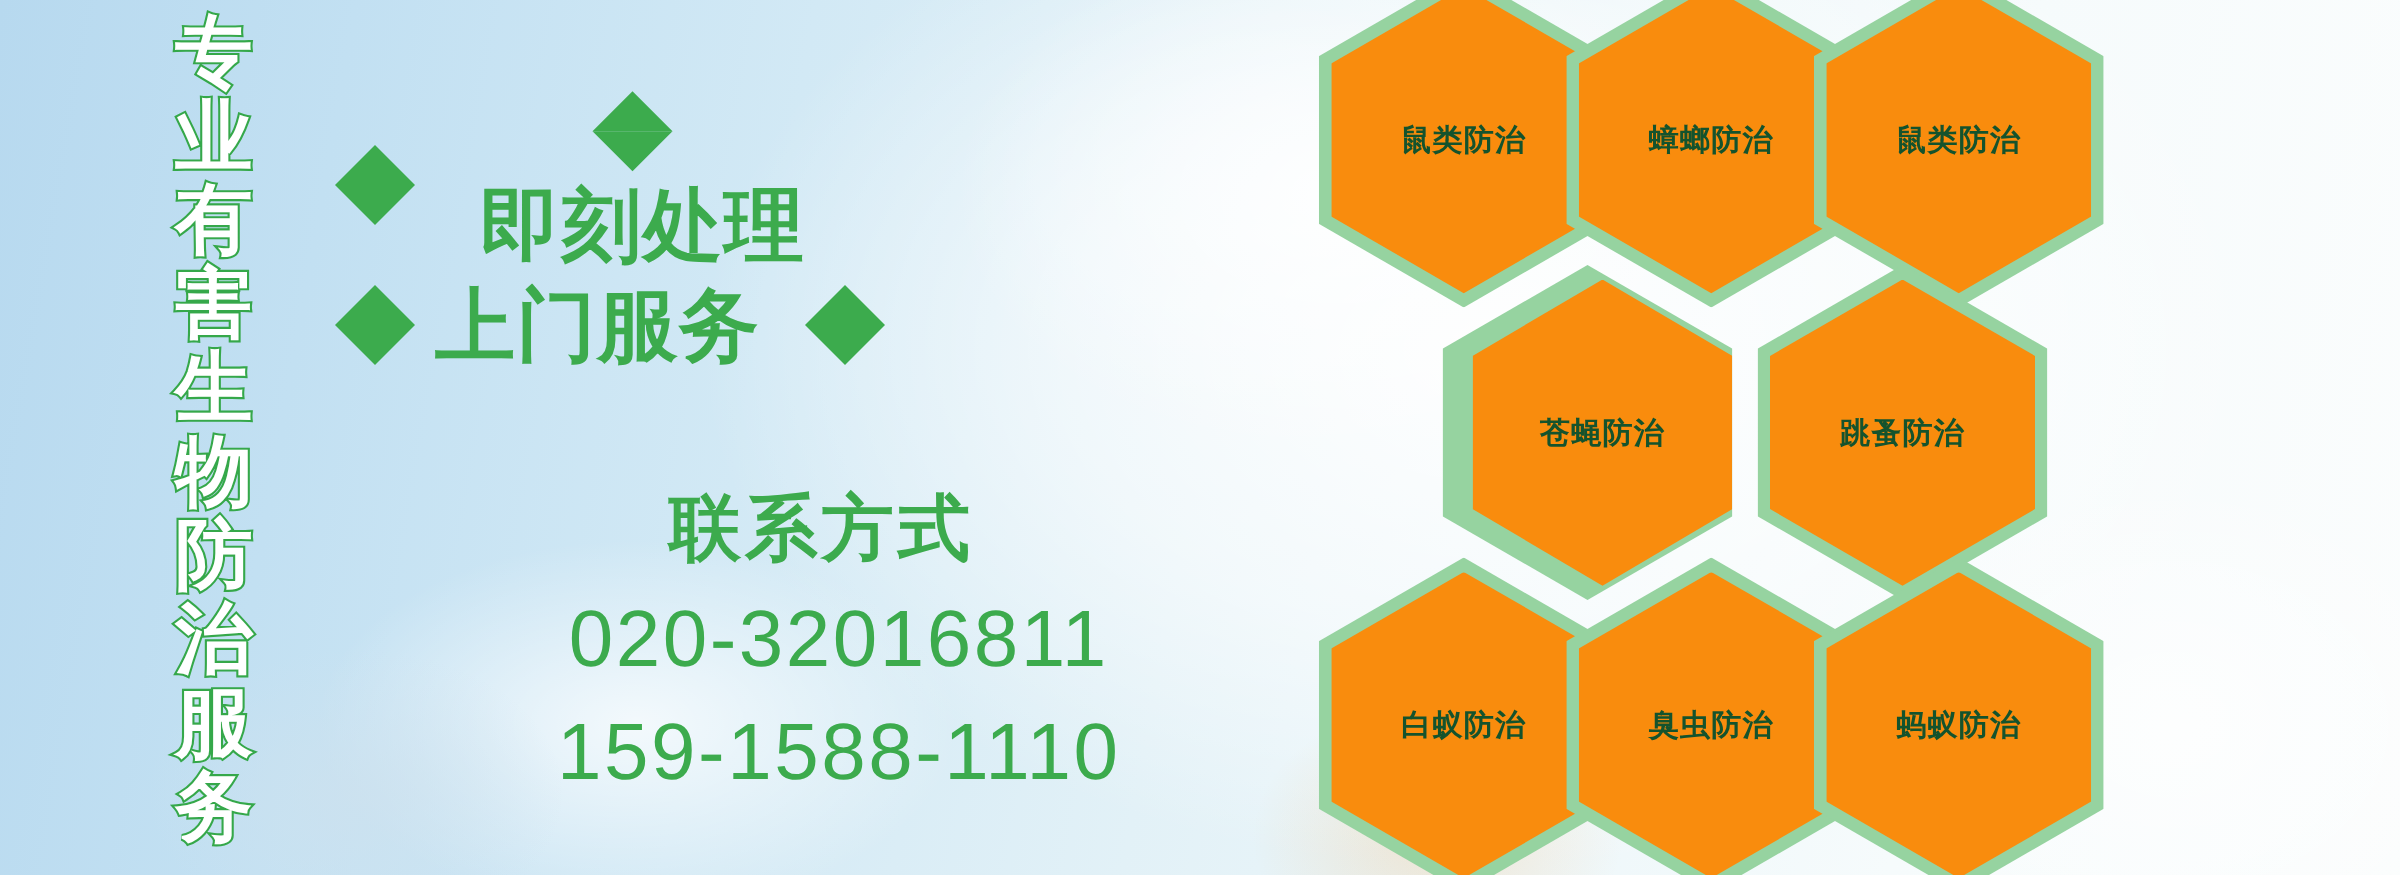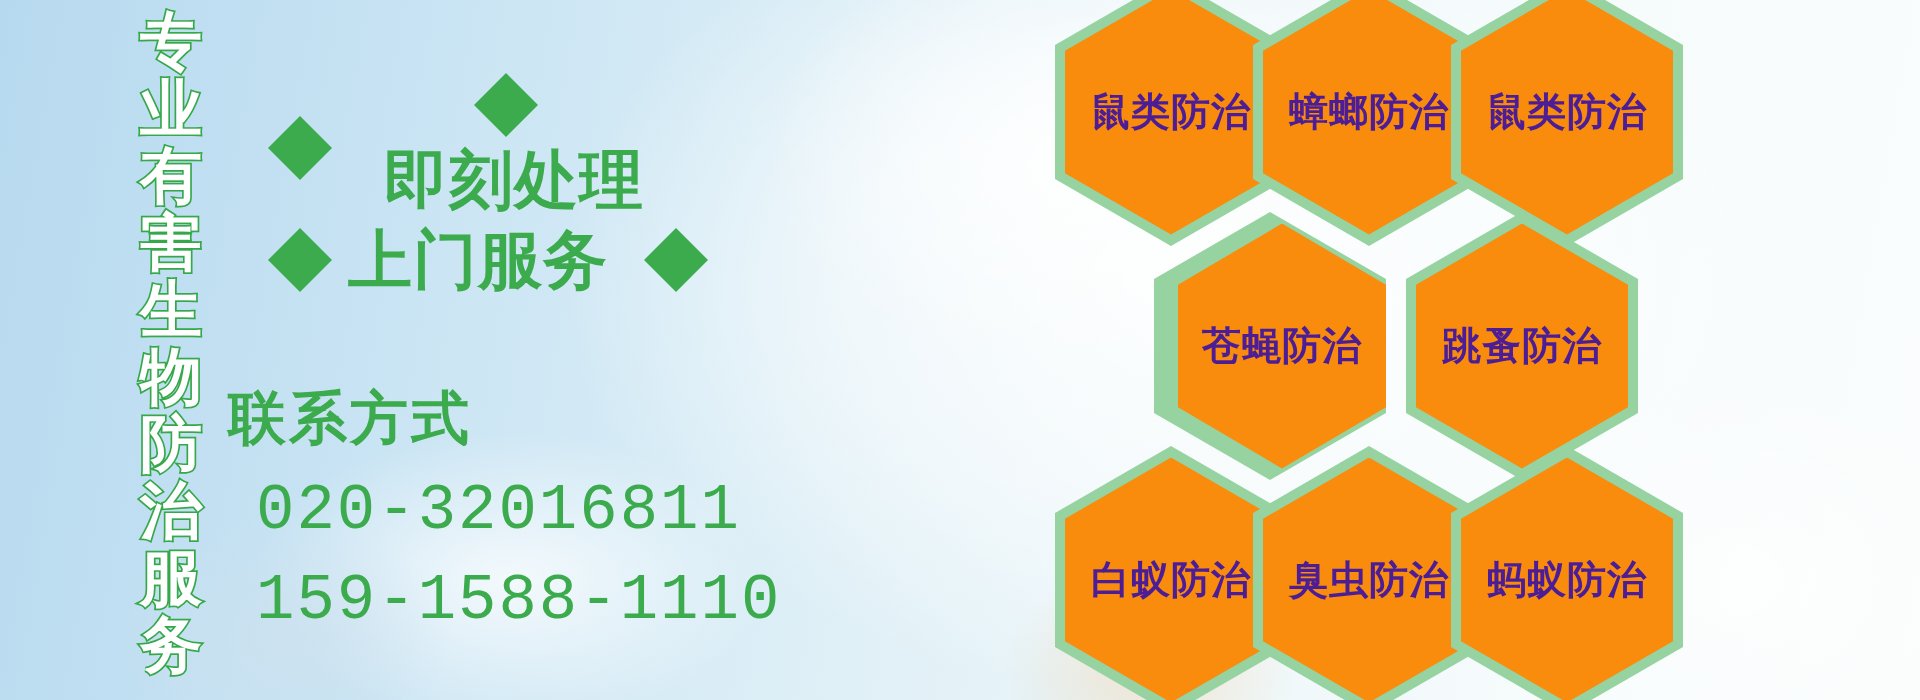--- a/index.html
+++ b/index.html
@@ -104,25 +104,25 @@
     font-size: 64px;
     font-weight: 700;
     color: #3cab4d;
     letter-spacing: 1px;
     white-space: nowrap;
   }
 
   
   #contact {
     position: absolute;
-    left: 256px;
+    left: 276px;
     top: 380px;
     width: 790px;
-    text-align: left;
-    font-family: Liberation Mono, monospace;
+    text-align: center;
+    font-family: Liberation Sans, sans-serif;
     color: #3cab4d;
   }
   #contact-heading {
     font-size: 58px;
     font-weight: 700;
     letter-spacing: 3px;
     line-height: 86px;
     margin-left: -28px;
   }
   .contact-phone {
@@ -156,23 +156,23 @@
     height: 245px;
     display: flex;
     align-items: center;
     justify-content: center;
     -webkit-clip-path: polygon(50% 0%, 100% 25%, 100% 75%, 50% 100%, 0% 75%, 0% 25%);
     clip-path: polygon(50% 0%, 100% 25%, 100% 75%, 50% 100%, 0% 75%, 0% 25%);
     background: #f98c0d;
   }
   .hex-label {
     font-family: "DejaVu Sans", "Liberation Sans", sans-serif;
-    font-size: 39px;
-    font-weight: 700;
-    color: #4c1d95;
+    font-size: 24px;
+    font-weight: 700;
+    color: #14532d;
     letter-spacing: 1px;
     white-space: nowrap;
     text-align: center;
   }
 
   
   .hex.r1c1 { left: 0px;   top: 0px; }
   .hex.r1c2 { left: 198px; top: 0px; }
   .hex.r1c3 { left: 396px; top: 0px; }
   .hex.r2c1 { left: 99px;  top: 234px; padding-left: 24px; }

